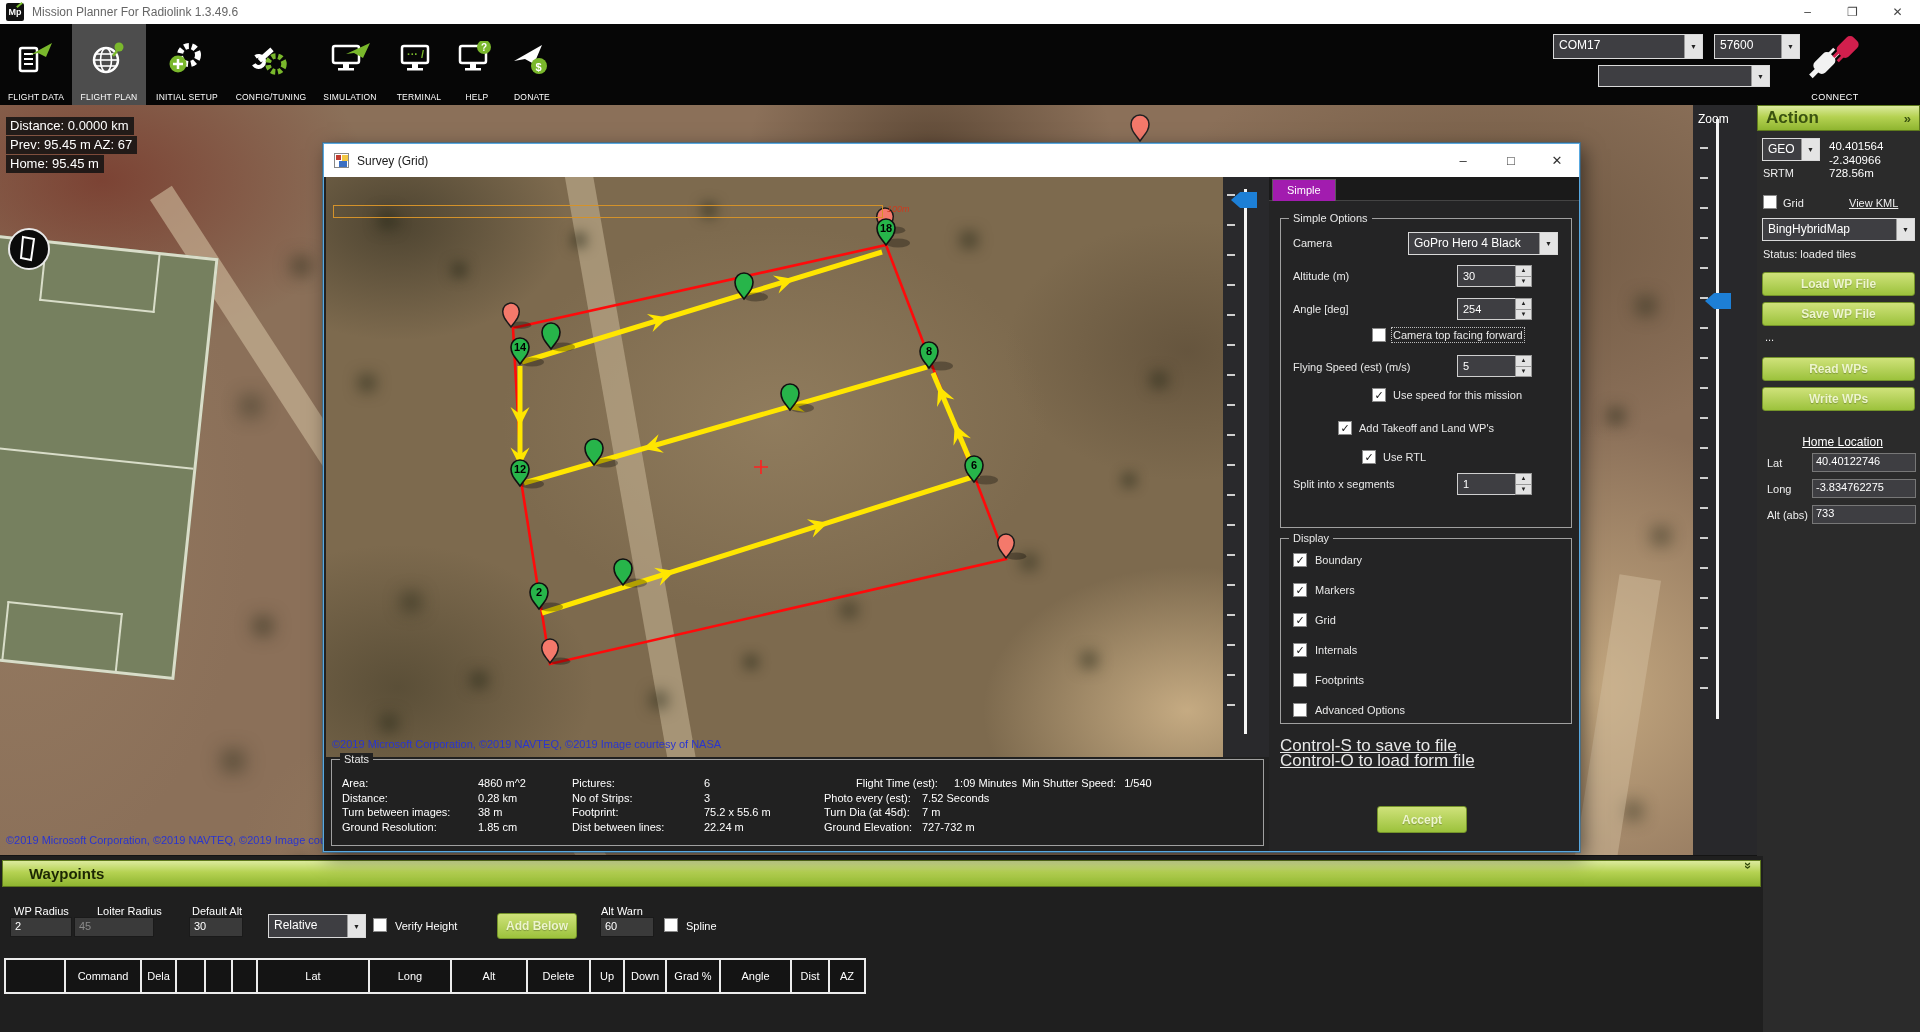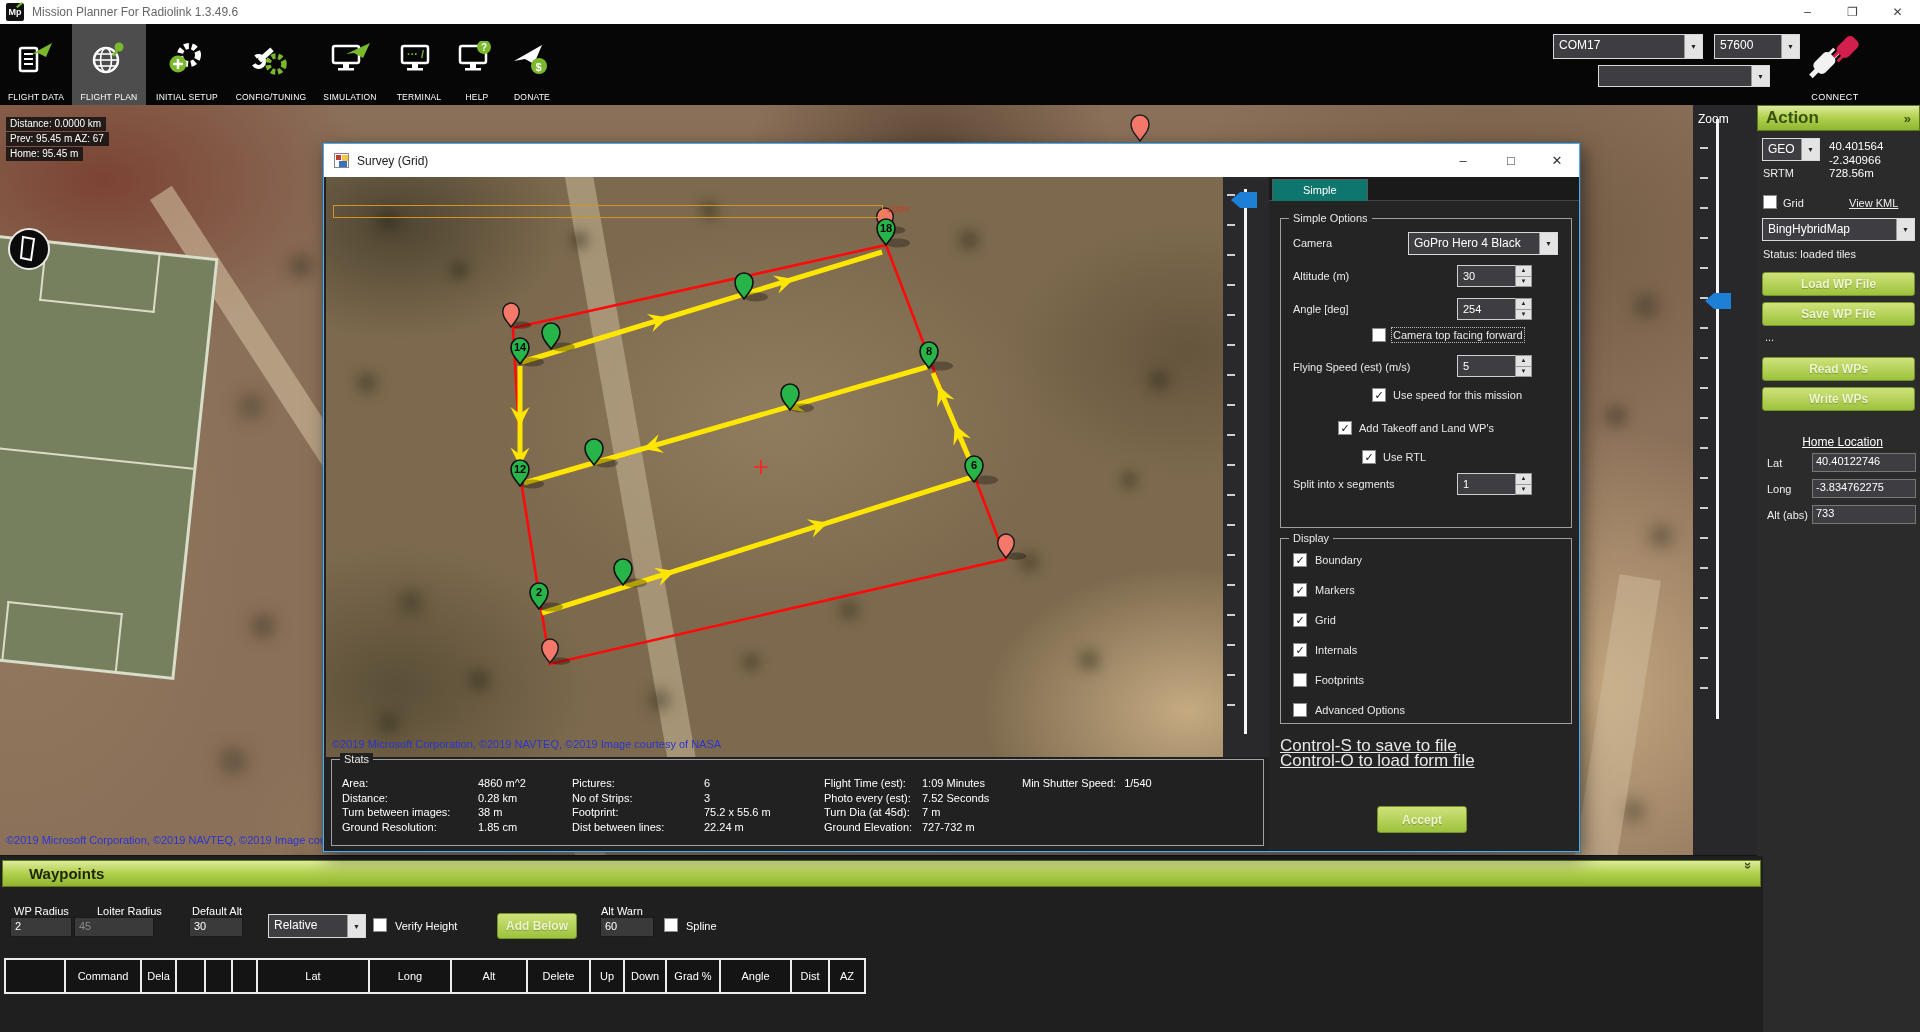--- a/index.html
+++ b/index.html
@@ -60,21 +60,21 @@
   .road-right { position:absolute; left:1588px; top:470px; width:42px; height:400px;
     background:rgba(212,192,162,.45); transform:rotate(9deg); }
   .pitch { position:absolute; left:-35px; top:140px; width:232px; height:424px;
     background:#76805f; border:3px solid #d9ddc9; transform:rotate(6deg); }
   .pitch .box-t { position:absolute; left:55px; top:-2px; width:116px; height:60px;
     border:2px solid #d9ddc9; border-top:none; }
   .pitch .box-b { position:absolute; left:55px; bottom:-2px; width:116px; height:60px;
     border:2px solid #d9ddc9; border-bottom:none; }
   .pitch .mid { position:absolute; left:0; top:208px; width:100%; height:2px; background:#d9ddc9; }
   .map-osd { position:absolute; left:6px; top:12px; }
-  .osd-line { background:rgba(18,18,18,.85); color:#fff; font-size:10px; padding:1px 5px 2px 4px;
+  .osd-line { background:rgba(18,18,18,.85); color:#fff; font-size:13px; padding:1px 5px 2px 4px;
     width:fit-content; margin-bottom:1px; white-space:nowrap; }
   .poly-tool { position:absolute; left:8px; top:123px; width:42px; height:42px; border-radius:50%;
     background:#0b0b0b; border:2px solid #e8e8e8; cursor:pointer; }
   .map-copy { position:absolute; left:6px; top:729px; font-size:11px; color:#2a35cf; white-space:nowrap; }
   .main-pin { position:absolute; left:1128px; top:2px; }
 
   
   .zoom-strip { position:absolute; left:1693px; top:105px; width:64px; height:750px; background:#28282b; }
   .zoom-label { position:absolute; left:5px; top:7px; color:#fff; font-size:12px; }
   .z-track { position:absolute; background:#f5f5f5; width:3px; }
@@ -146,21 +146,21 @@
       642px 62px 13px 8px rgba(38,40,24,.5), 382px 32px 12px 7px rgba(38,40,24,.5),
       762px 482px 14px 8px rgba(38,40,24,.5), 252px 62px 12px 7px rgba(38,40,24,.5); }
   .scalebar { position:absolute; left:7px; top:28px; width:550px; height:13px; border:1px solid #d4922a; }
   .scale-lb { position:absolute; left:561px; top:27px; font-size:9px; font-style:italic; color:#cc3b1f; }
   .dlg-copy { position:absolute; left:6px; top:561px; font-size:11px; color:#2a35cf; white-space:nowrap; }
   #survey-svg { position:absolute; left:0; top:0; }
   .dlg-zoom { position:absolute; left:899px; top:33px; width:46px; height:580px; background:#29292c; }
   .dlg-right { position:absolute; left:945px; top:33px; width:310px; height:674px; background:#242425; }
   .tab-bar { position:absolute; left:0; top:0; width:100%; height:24px; background:#1a1a1a;
     border-bottom:1px solid #444; }
-  .tab { position:absolute; left:3px; top:2px; height:22px; padding:0 30px; background:#0f766e;
+  .tab { position:absolute; left:3px; top:2px; height:22px; padding:0 14px; background:#a21caf;
     border:1px solid #5a5a5a; border-bottom:none; color:#fff; font-size:11px; line-height:21px; cursor:pointer; }
   .group { position:absolute; border:1px solid #a0a0a0; }
   .group-lg { position:absolute; left:8px; top:-7px; background:#242425; color:#e8e8e8;
     font-size:11px; padding:0 4px; }
   .sg-lb { position:absolute; color:#e8e8e8; font-size:11px; white-space:nowrap; }
   .spin { position:absolute; display:flex; height:22px; }
   .spin-val { width:58px; background:#3e3e42; border:1px solid #cfcfcf; border-right:none;
     color:#fff; font-size:11px; padding:4px 0 0 5px; }
   .spin-btns { width:17px; display:flex; flex-direction:column; border:1px solid #999; }
   .spin-btns span { flex:1; background:#e3e3e3; color:#222; font-size:6px; text-align:center;
@@ -689,21 +689,21 @@
               <span class="l" style="width: 132px;">Footprint:</span>
               <span>75.2 x 55.6 m</span>
             </div>
             <div class="stats-row">
               <span class="l" style="width: 132px;">Dist between lines:</span>
               <span>22.24 m</span>
             </div>
           </div>
           <div class="stats-col" style="left: 492px;">
             <div class="stats-row">
-              <span class="l" style="width: 98px;">Flight Time (est):</span>
+              <span class="l" style="width: 98px; margin-left: 32px;">Flight Time (est):</span>
               <span>1:09 Minutes</span>
             </div>
             <div class="stats-row">
               <span class="l" style="width: 98px;">Photo every (est):</span>
               <span>7.52 Seconds</span>
             </div>
             <div class="stats-row">
               <span class="l" style="width: 98px;">Turn Dia (at 45d):</span>
               <span>7 m</span>
             </div>

